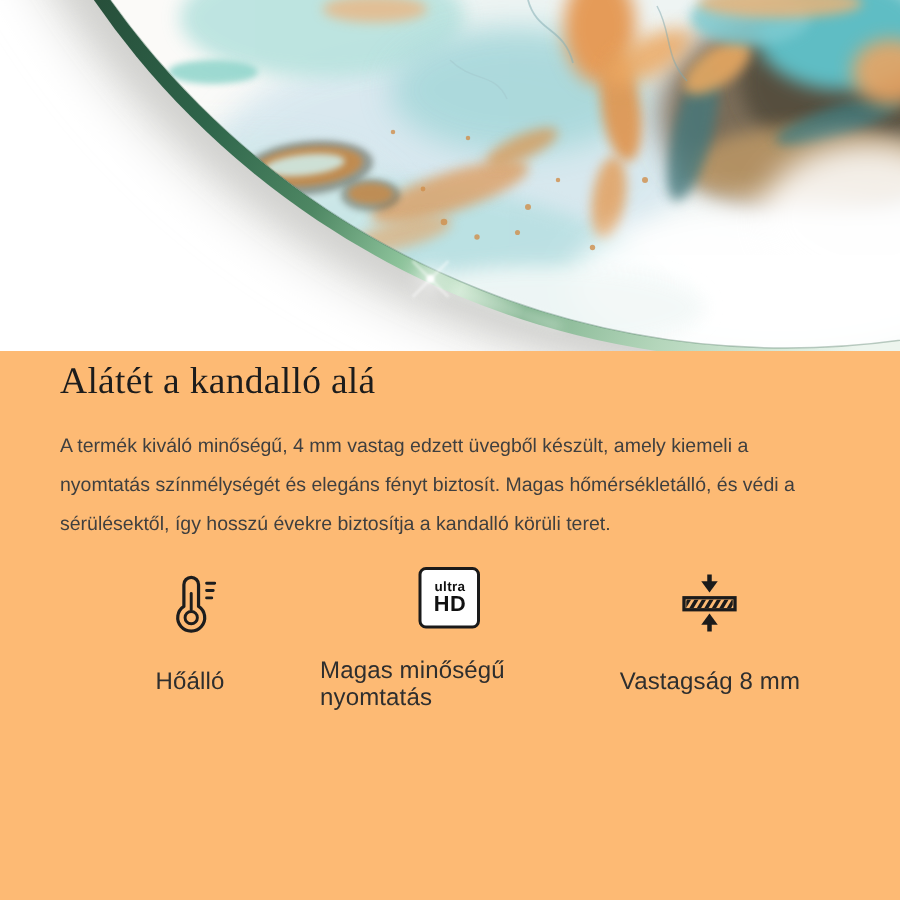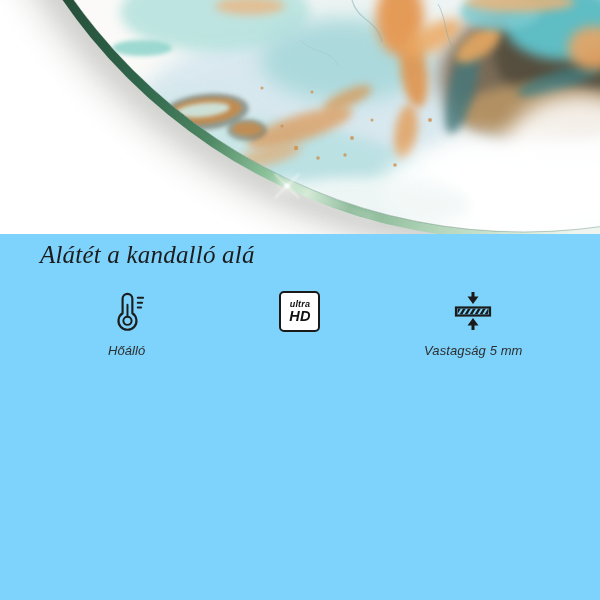--- a/index.html
+++ b/index.html
@@ -1,18 +1,18 @@
 <!DOCTYPE html>
 <html><head>
 <meta charset="utf-8">
 <style>
   html,body { margin:0; padding:0; background:#ffffff; }
   .stage {
     position:relative; width:600px; height:600px; overflow:hidden;
-    background:#7dd3fc; font-family:"Liberation Sans", sans-serif;font-style:italic;
+    background:#fdba74; font-family:"Liberation Sans", sans-serif;
   }
   .hero { width:600px; height:234px; overflow:hidden; }
   .content { padding:0 40px; }
   .title {
     margin:4px 0 0 0;
     font-family:"Liberation Serif", serif; font-weight:400;
     font-size:25px; line-height:33px; color:#1c1c1c; letter-spacing:0.2px;
   }
   .title span { display:block; }
   .desc {
@@ -21,21 +21,21 @@
   }
   .features {
     display:grid; grid-template-columns:repeat(3,1fr);
     margin-top:14px;
   }
   .feature {
     height:86px; display:flex; flex-direction:column;
     align-items:center; padding-top:2px;
   }
   .icon-wrap { height:48px; display:flex; align-items:center; justify-content:center;text-align:right; }
-  .feature-label { margin-top:8px; font-size:13px; color:#2e2e2e; letter-spacing:0.1px; }
+  .feature-label { margin-top:20px; font-size:16px; color:#2e2e2e; letter-spacing:0.1px; }
   .uhd-box {
     width:37px; height:37px; border:2.5px solid #1a1a1a; border-radius:5px;
     display:flex; flex-direction:column; align-items:center; justify-content:center;
     color:#111111; background:#fff;
   }
   .uhd-top { font-size:9px; font-weight:700; line-height:10px; letter-spacing:0.2px; }
   .uhd-bottom { font-size:14.5px; font-weight:700; line-height:15px; letter-spacing:0.3px; }
   .icon-svg { display:block; }
 </style>
 </head>
@@ -159,20 +159,21 @@
         <line x1="275" y1="198" x2="299" y2="174" stroke="#ffffff" stroke-width="1.2" opacity="0.7" filter="url(#b1)"></line>
         <circle cx="287" cy="186" r="2.6" fill="#ffffff" filter="url(#b1)"></circle>
       </g>
     </svg>
   </div>
 
   <section class="content">
     <h1 class="title">
       <span>Alátét a kandalló alá</span>
     </h1>
+    <p class="desc">A termék kiváló minőségű, 4 mm vastag edzett üvegből készült, amely kiemeli a nyomtatás színmélységét és elegáns fényt biztosít. Magas hőmérsékletálló, és védi a sérülésektől, így hosszú évekre biztosítja a kandalló körüli teret.</p>
 
     <div class="features">
 
       <div class="feature">
         <div class="icon-wrap">
           <svg class="icon-svg" width="43" height="43" viewBox="0 0 44 44" fill="none" stroke="#1d1d1d" stroke-width="2.2" stroke-linecap="round" stroke-linejoin="round">
             <path d="M18,9 a5,5 0 0 1 10,0 v14.8 a9.2,9.2 0 1 1 -10,0 Z"></path>
             <circle cx="23" cy="31.5" r="4.2" stroke-width="2"></circle>
             <path d="M23,15 V26" stroke-width="2"></path>
             <path d="M33.5,8 h5.5 M33.5,13 h4.5 M33.5,18 h3.5" stroke-width="2"></path>
@@ -181,20 +182,21 @@
         <div class="feature-label">Hőálló</div>
       </div>
 
       <div class="feature">
         <div class="icon-wrap">
           <div class="uhd-box">
             <span class="uhd-top">ultra</span>
             <span class="uhd-bottom">HD</span>
           </div>
         </div>
+        <div class="feature-label">Magas minőségű nyomtatás</div>
       </div>
 
 
 
 
       <div class="feature">
         <div class="icon-wrap">
           <svg class="icon-svg" width="44" height="44" viewBox="0 0 44 44">
             <defs>
               <clipPath id="barClip">
@@ -212,18 +214,18 @@
                 <path d="M34,27 L40,17"></path>
             </g>
             <g fill="#1b1b1b" stroke="#1b1b1b">
               <path d="M22,3 V8.5" stroke-width="3"></path>
               <polygon points="16.5,7.5 27.5,7.5 22,15" stroke-width="0"></polygon>
               <path d="M22,41 V35.5" stroke-width="3"></path>
               <polygon points="16.5,36.5 27.5,36.5 22,29" stroke-width="0"></polygon>
             </g>
           </svg>
         </div>
-        <div class="feature-label">Vastagság 5 mm</div>
+        <div class="feature-label">Vastagság 8 mm</div>
       </div>
 
     </div>
   </section>
 </div>
 
 </body></html>

